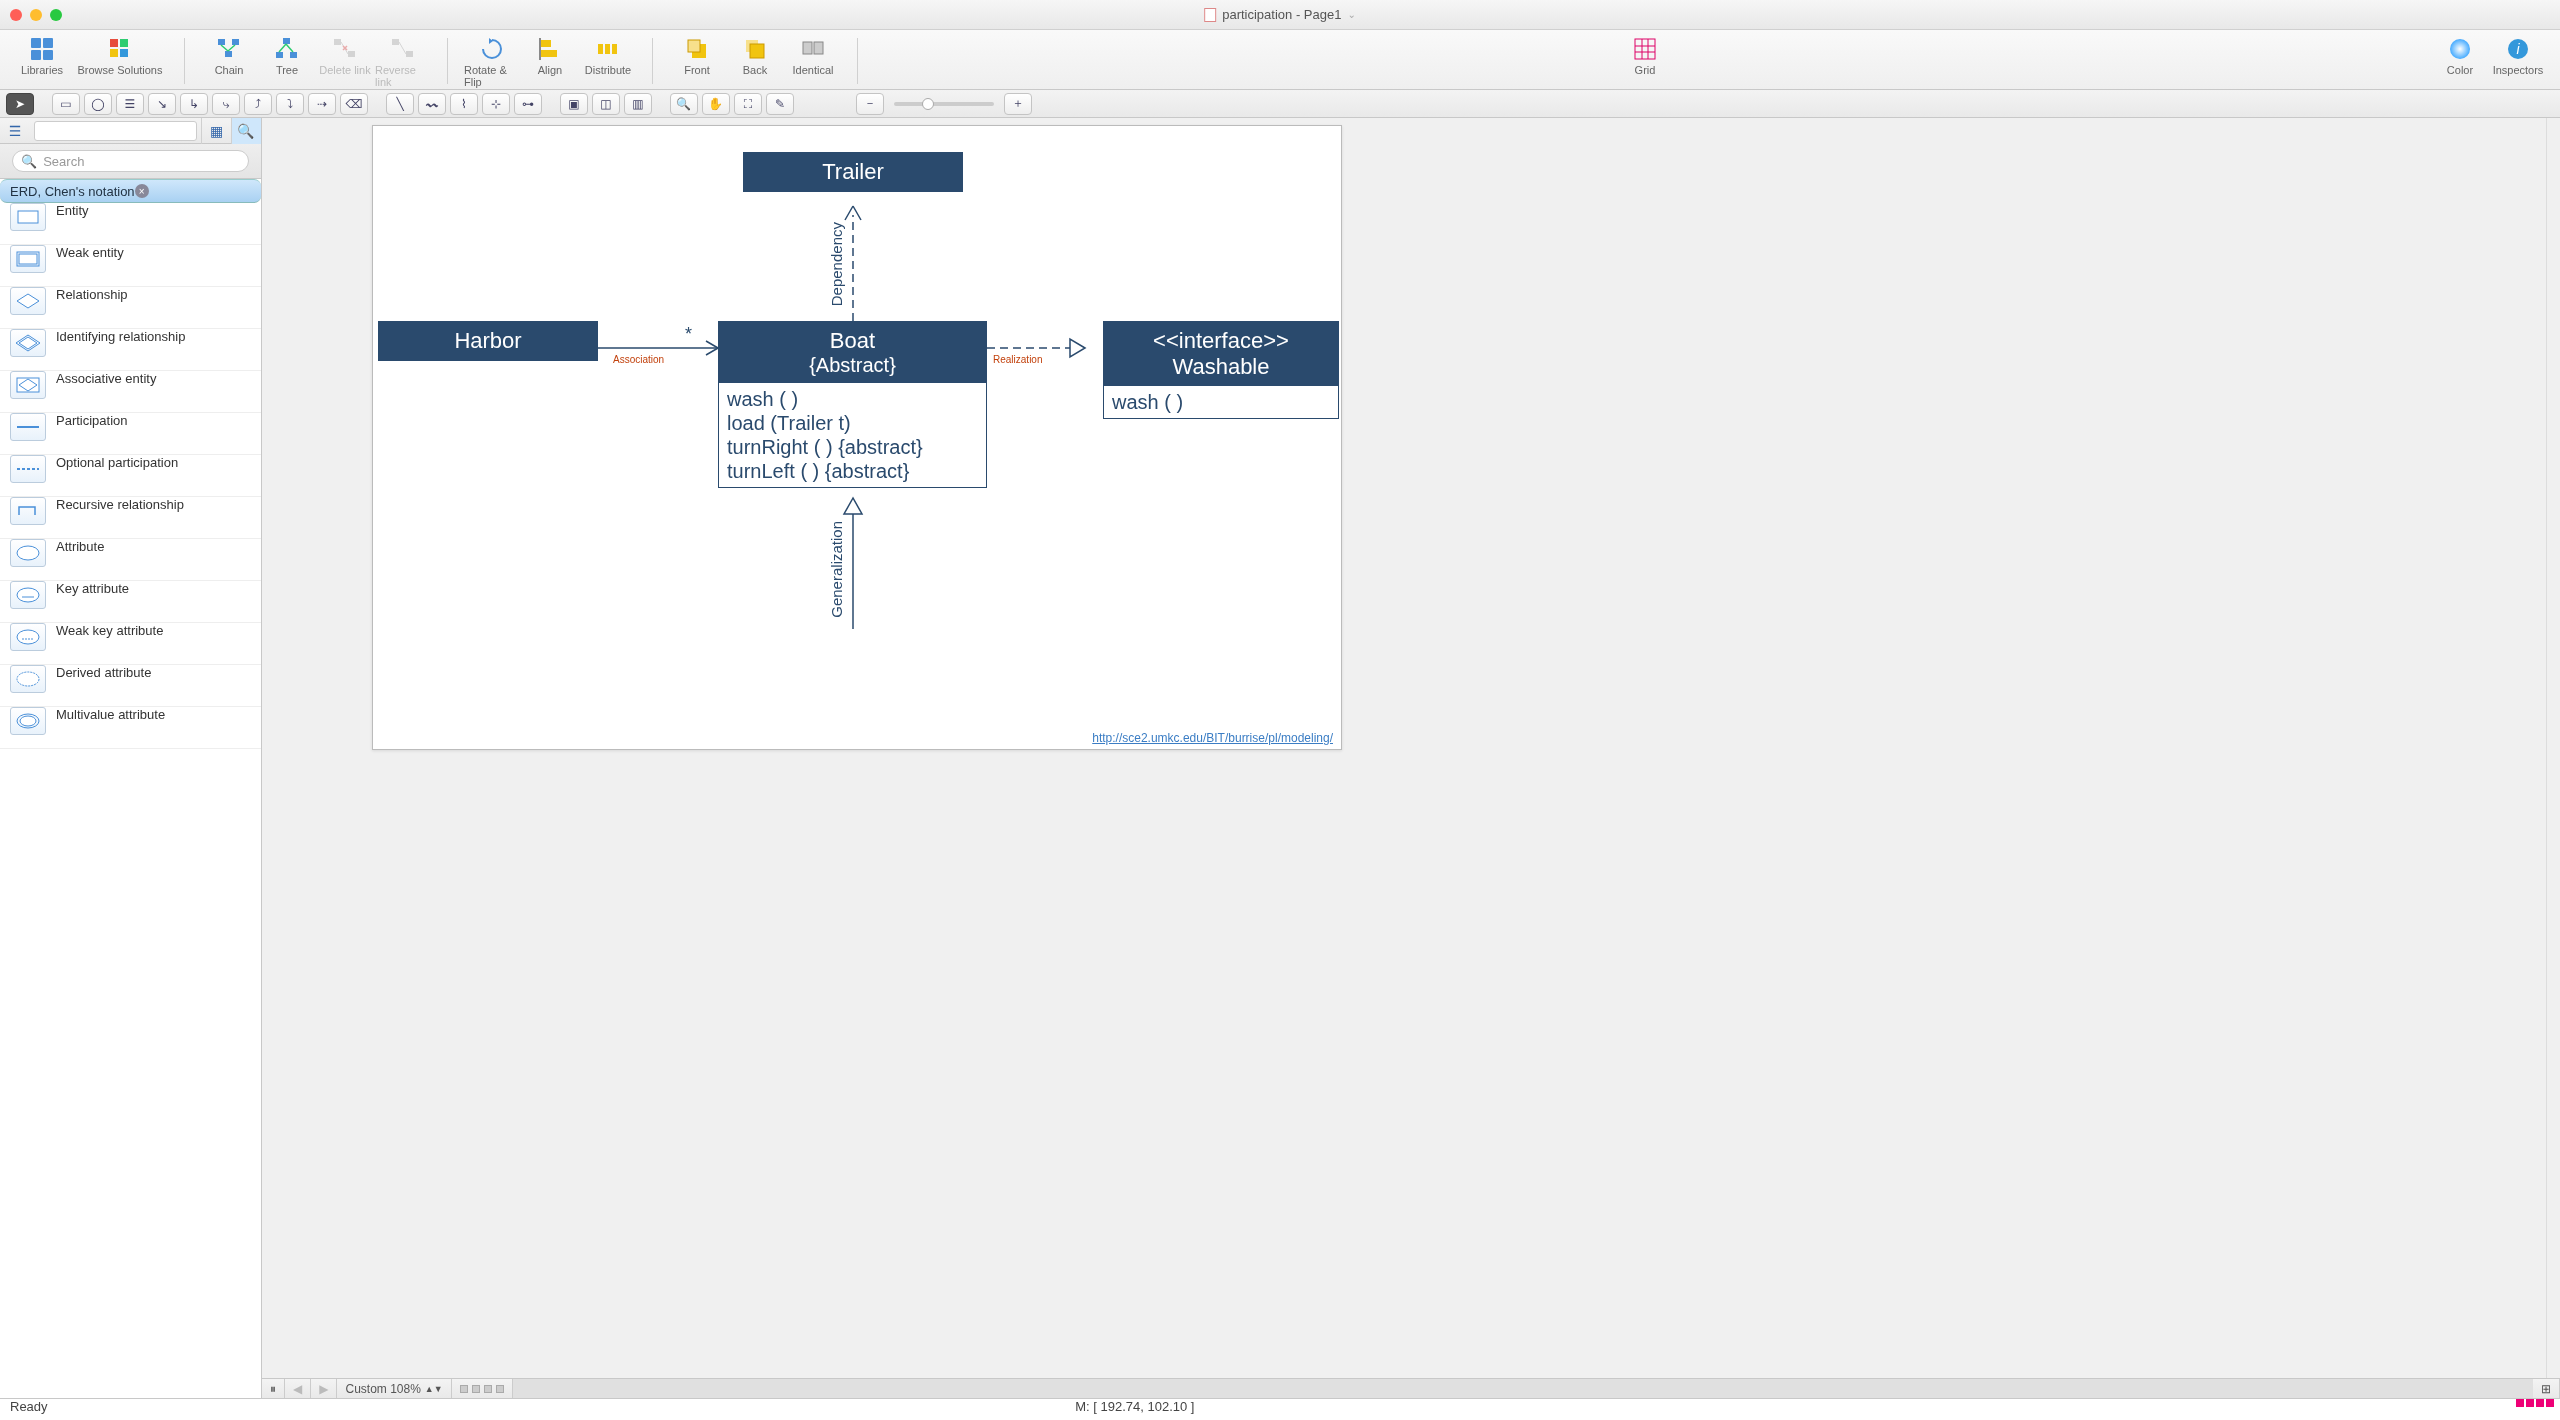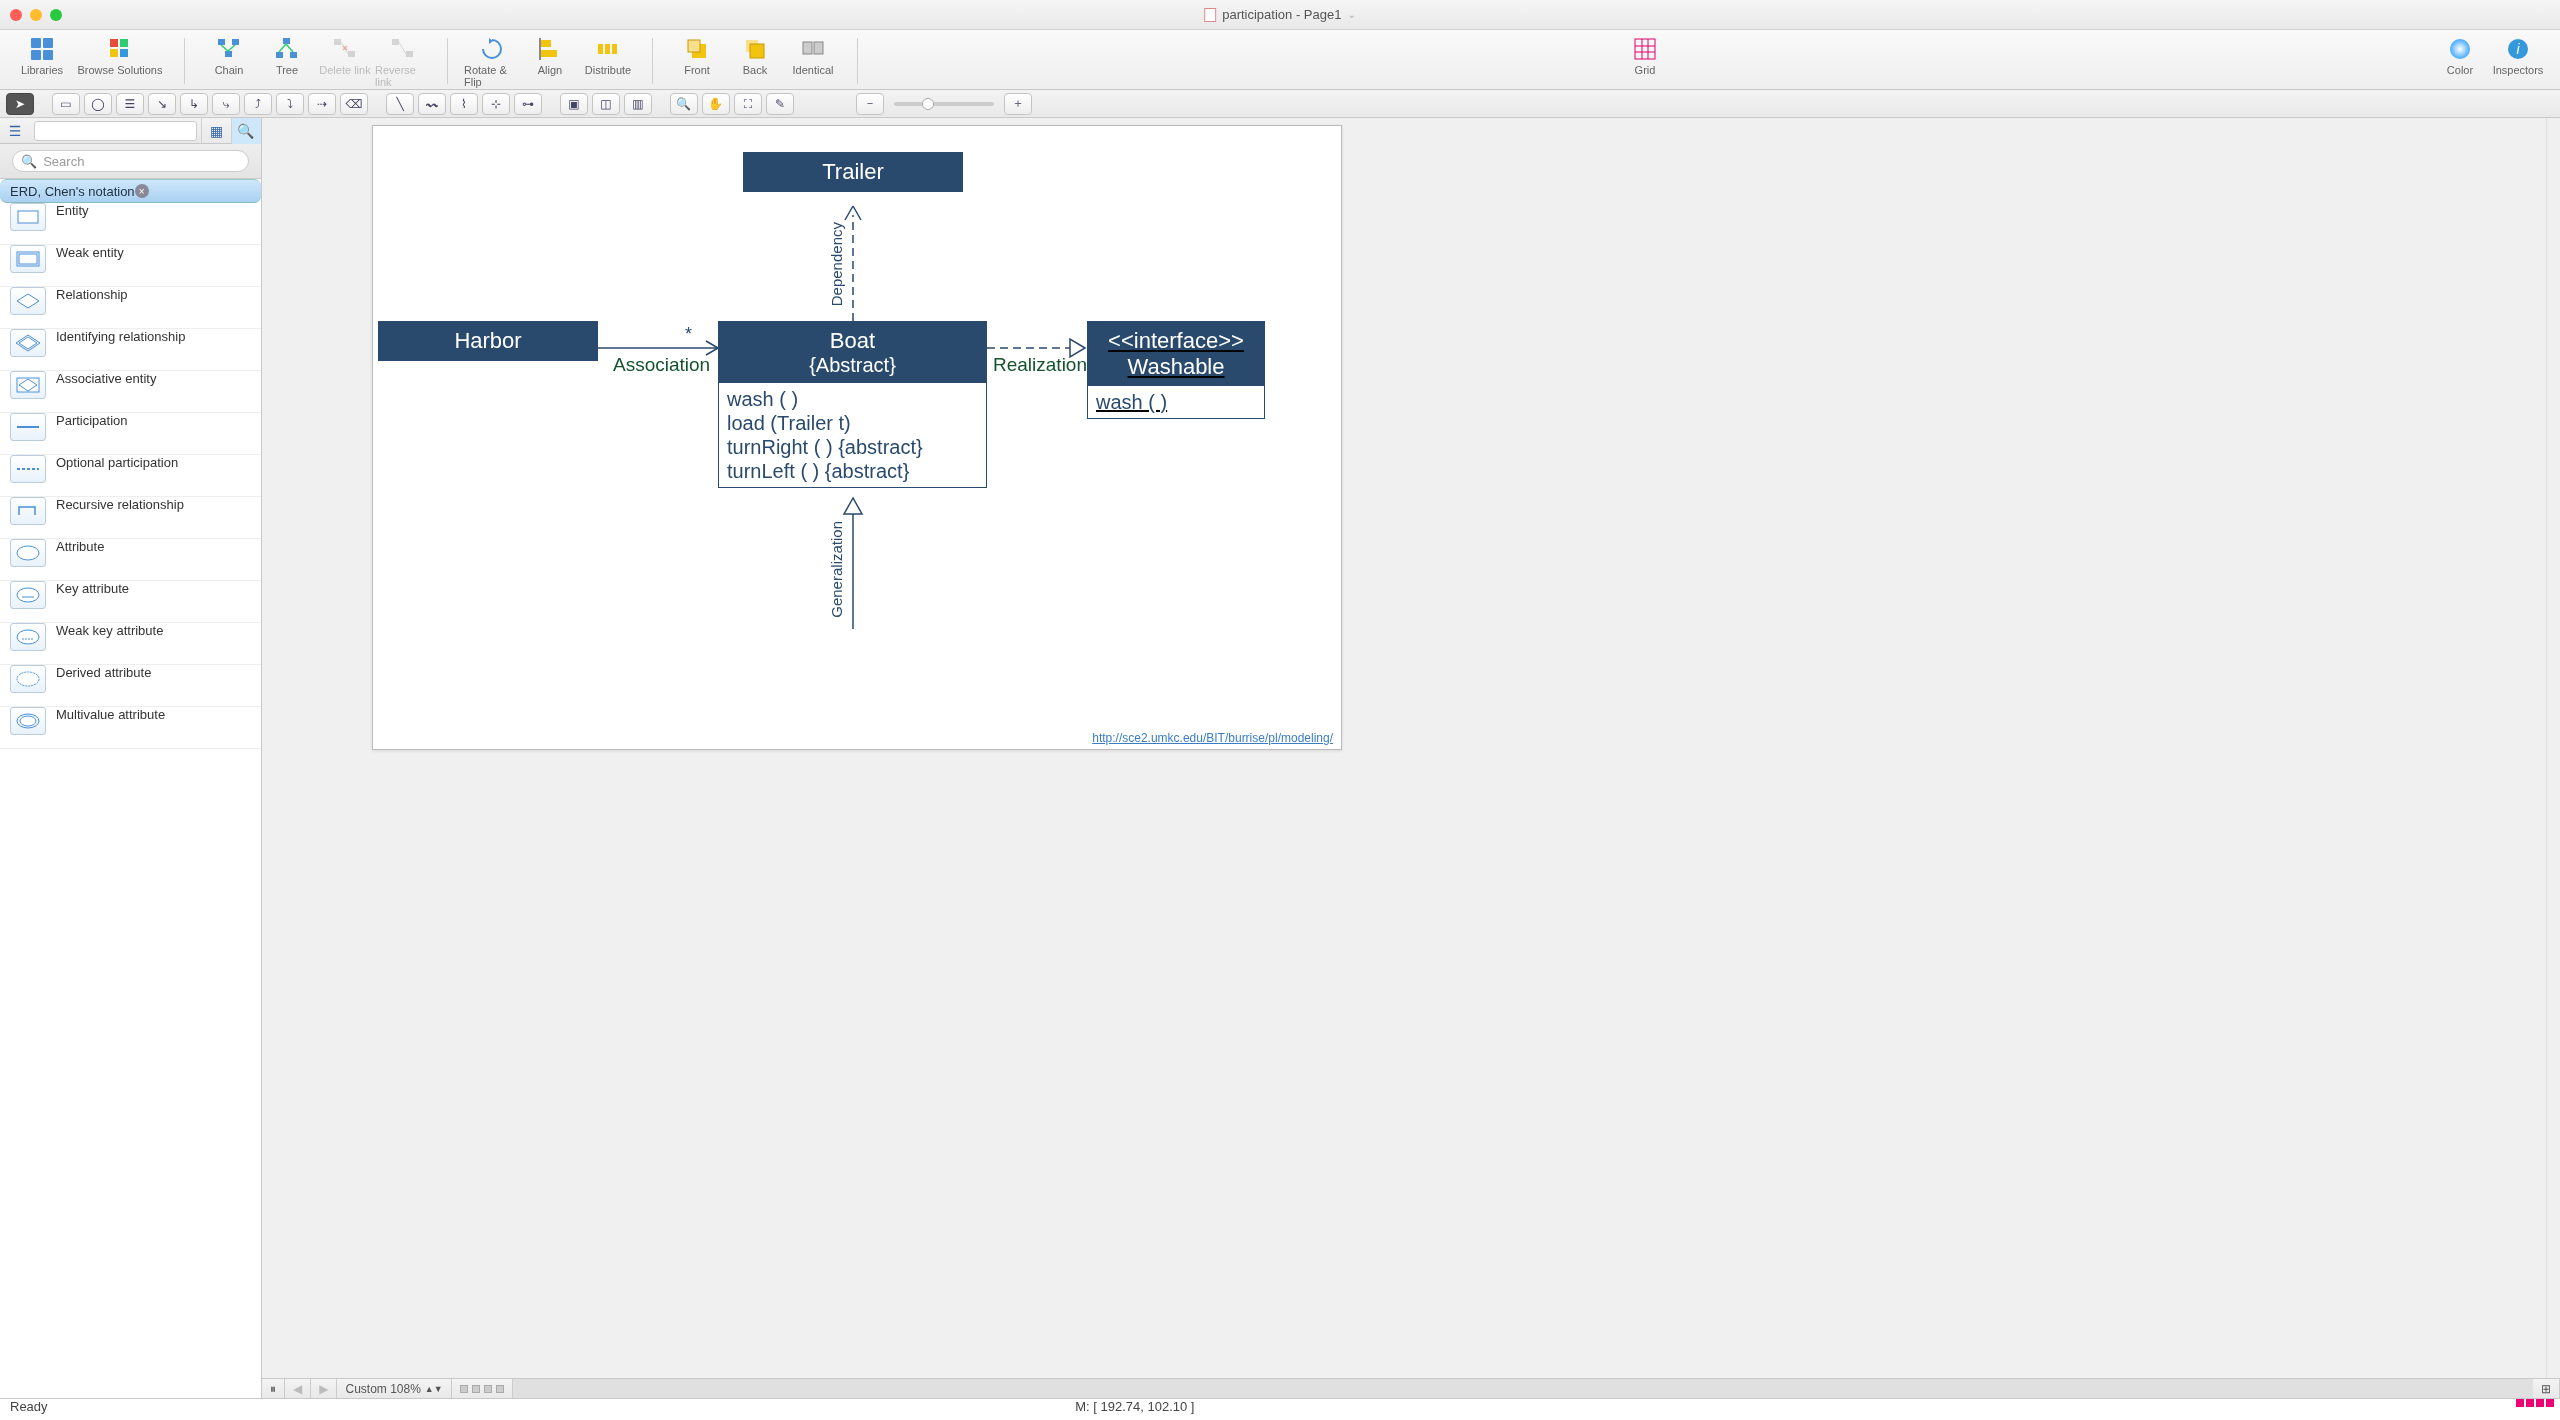--- a/index.html
+++ b/index.html
@@ -54,21 +54,21 @@
 .canvas-wrap{ flex:1; background:#f0f0f0; position:relative; overflow:hidden;}
 .right-scroll{position:absolute; right:0; top:0; bottom:0; width:14px; background:#f0f0f0; border-left:1px solid #ddd;}
 .page{ position:absolute; left:110px; top:7px; width:970px; height:625px; background:#fff; border:1px solid #bbb; box-shadow:0 1px 3px rgba(0,0,0,0.1);}
 
 
 .uml{ position:absolute; border:1.5px solid #2a4a6d;}
 .uml .hdr{ background:#2a4a6d; color:#fff; text-align:center; padding:6px 4px; font-size:22px;}
 .uml .hdr .sub{ font-size:20px;}
 .uml .body-sec{ background:#fff; color:#2a4a6d; padding:4px 8px; font-size:20px; line-height:1.2;}
 .page svg.lines{ position:absolute; left:0; top:0; width:100%; height:100%; pointer-events:none;}
-.page .lbl{ position:absolute; color:#14532d; font-size:19px;}
+.page .lbl{ position:absolute; color:#c2410c; font-size:10px;}
 .page .lblv{ position:absolute; color:#2a4a6d; font-size:15px; writing-mode:vertical-rl; transform:rotate(180deg);}
 .page .star{ position:absolute; color:#2a4a6d; font-size:18px;}
 .page .url{ position:absolute; right:8px; bottom:4px; font-size:12px; color:#3b7dc4; text-decoration:underline;}
 
 
 .pagebar{ position:absolute; left:262px; right:0; bottom:22px; height:20px; background:linear-gradient(#f3f3f3,#e9e9e9); border-top:1px solid #c8c8c8; display:flex; align-items:center; font-size:12px; color:#555;}
 .pagebar .seg{ padding:0 8px; border-right:1px solid #ccc; height:100%; display:flex; align-items:center; gap:4px;}
 .pagebar .mini{ width:8px;height:8px;background:#ccc;display:inline-block;border:1px solid #aaa;}
 .statusbar{ position:absolute; left:0; right:0; bottom:0; height:22px; background:#fff; border-top:1px solid #c8c8c8; display:flex; align-items:flex-start; font-size:13px; color:#444; padding:0 10px;}
 .statusbar .mid{ position:absolute; left:42%;}
@@ -469,21 +469,21 @@
           <div class="sub">{Abstract}</div>
         </div>
         <div class="body-sec">
           <div>wash ( )</div>
           <div>load (Trailer t)</div>
           <div>turnRight ( ) {abstract}</div>
           <div>turnLeft ( ) {abstract}</div>
         </div>
       </div>
 
-      <div class="uml" style="left:714px; top:195px; width:178px;text-decoration:underline;">
+      <div class="uml" style="left:730px; top:195px; width:236px;">
         <div class="hdr">
           <div>&lt;&lt;interface&gt;&gt;</div>
           <div>Washable</div>
         </div>
         <div class="body-sec">
           <div>wash ( )</div>
         </div>
       </div>
 
 

